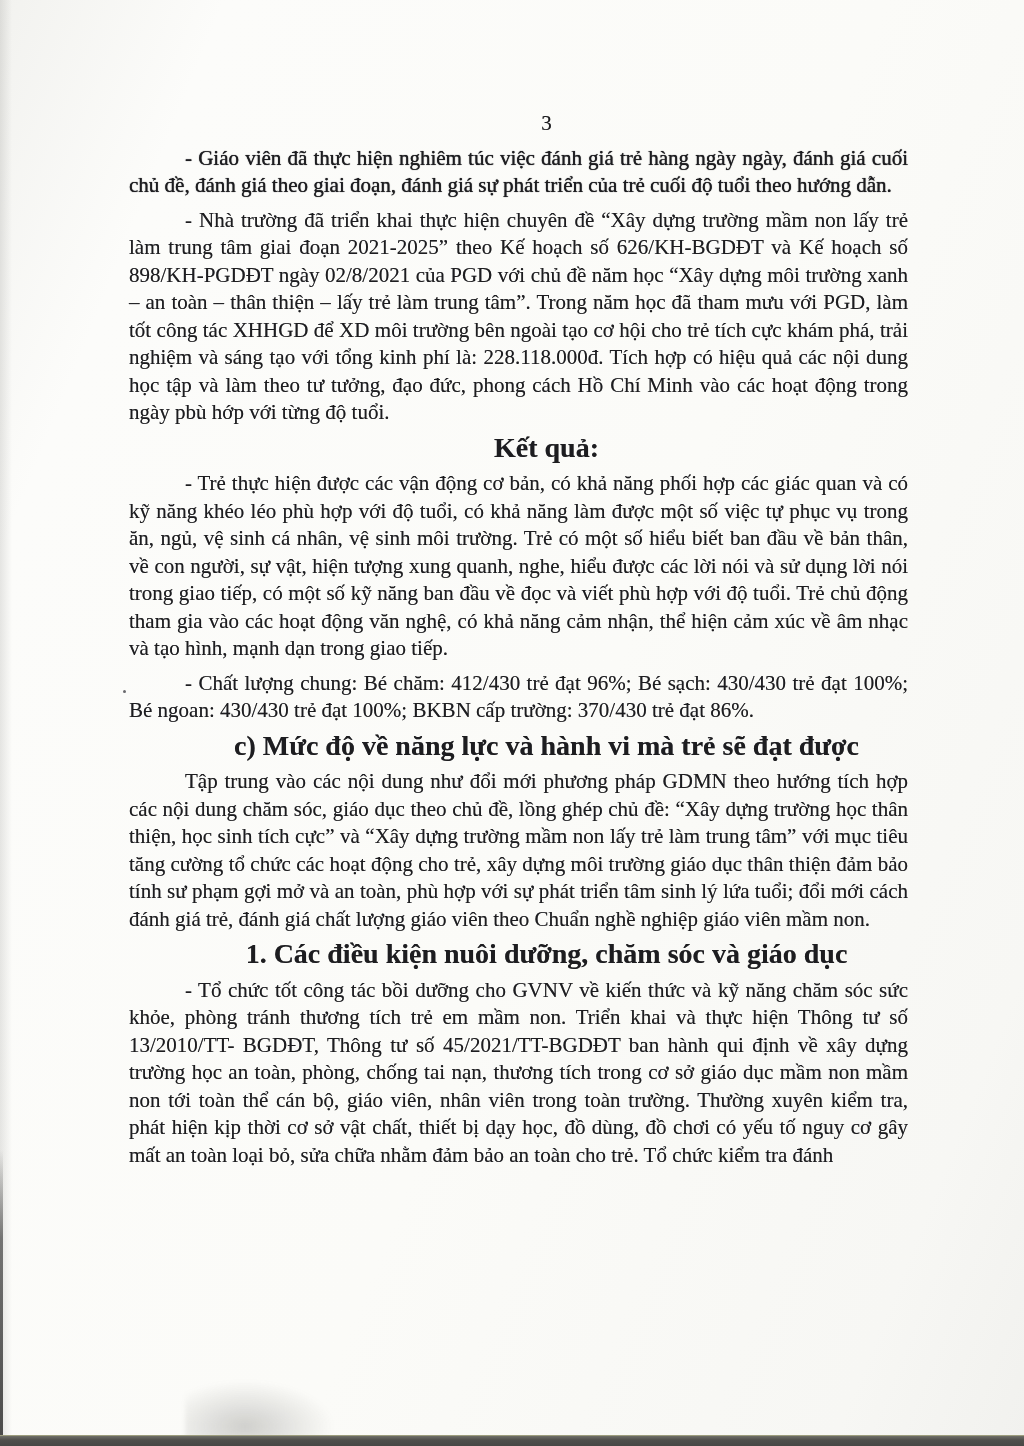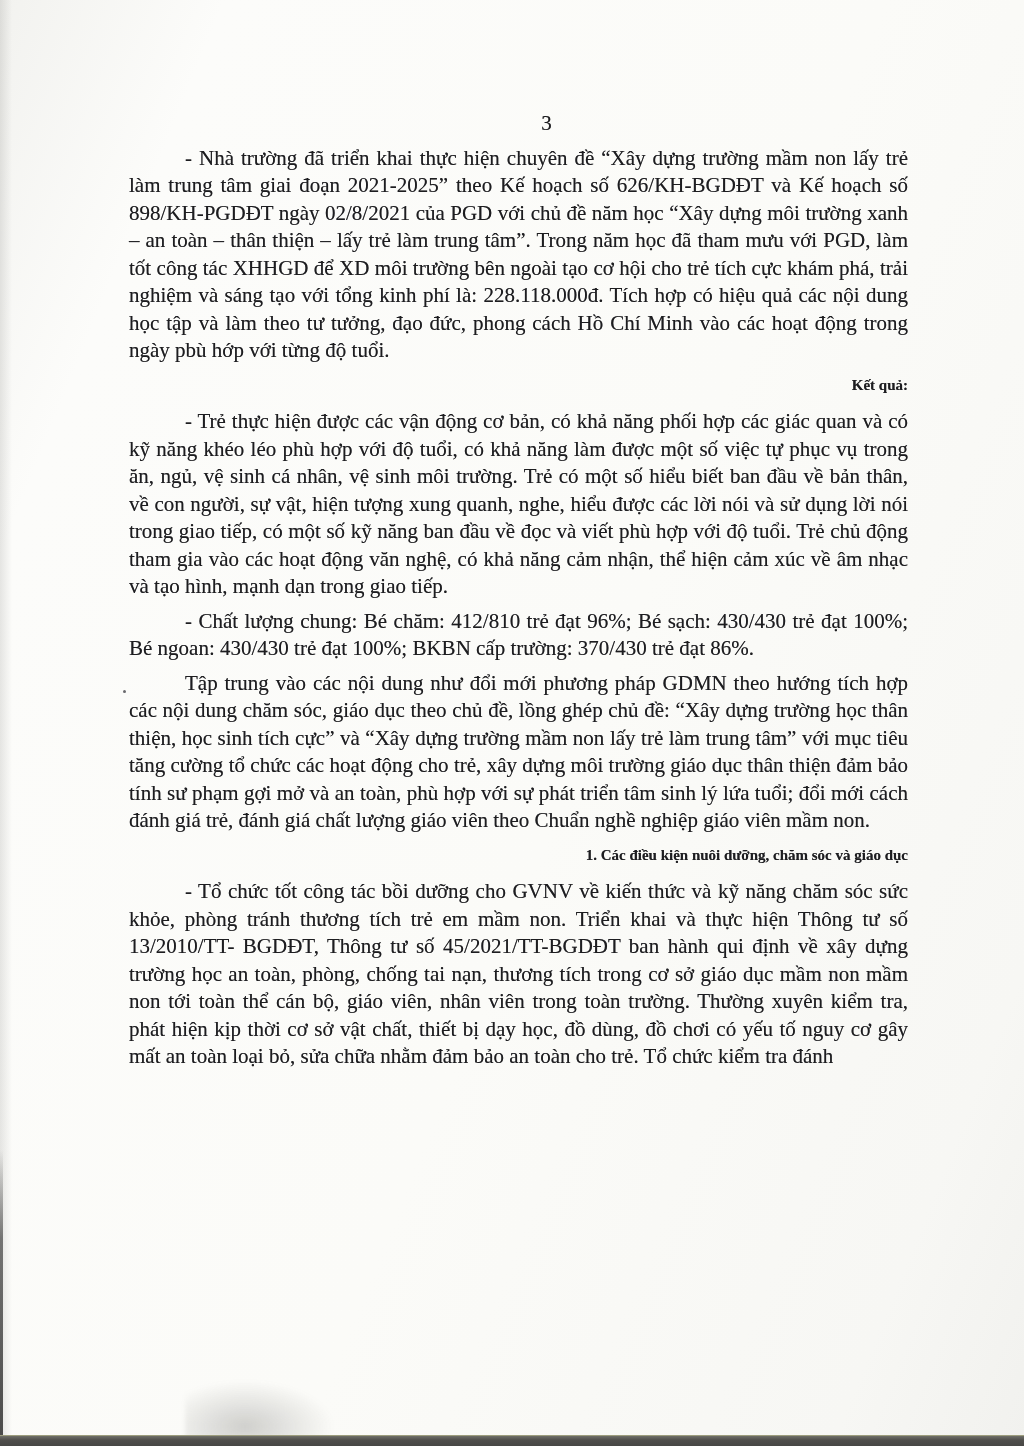--- a/index.html
+++ b/index.html
@@ -86,47 +86,49 @@
     margin: 0 0 7px 0;
   }
   .content p {
     margin: 0 0 7px 0;
     text-indent: 56px;
   }
   .content p.ink-heavy {
     text-shadow: 0 0 0.9px rgba(25,25,30,0.95), 0.3px 0 0 rgba(25,25,30,0.4);
   }
   .content h3 {
-    font-size: 15px;
+    font-size: 28px;
     line-height: 27.5px;
     font-weight: bold;
     margin: 3px 0 9px 0;
     text-indent: 56px;
-    text-align: right;
+    text-align: center;
   }
 </style>
 </head>
 <body>
 
 <div class="scan-page">
 
   <div class="content">
 
     <p class="page-number">3</p>
 
+    <p class="ink-heavy">- Giáo viên đã thực hiện nghiêm túc việc đánh giá trẻ hàng ngày ngày, đánh giá cuối chủ đề, đánh giá theo giai đoạn, đánh giá sự phát triển của trẻ cuối độ tuổi theo hướng dẫn.</p>
 
     <p>- Nhà trường đã triển khai thực hiện chuyên đề “Xây dựng trường mầm non lấy trẻ làm trung tâm giai đoạn 2021-2025” theo Kế hoạch số 626/KH-BGDĐT và Kế hoạch số 898/KH-PGDĐT ngày 02/8/2021 của PGD với chủ đề năm học “Xây dựng môi trường xanh – an toàn – thân thiện – lấy trẻ làm trung tâm”. Trong năm học đã tham mưu với PGD, làm tốt công tác XHHGD để XD môi trường bên ngoài tạo cơ hội cho trẻ tích cực khám phá, trải nghiệm và sáng tạo với tổng kinh phí là: 228.118.000đ. Tích hợp có hiệu quả các nội dung học tập và làm theo tư tưởng, đạo đức, phong cách Hồ Chí Minh vào các hoạt động trong ngày pbù hớp với từng độ tuổi.</p>
 
     <h3>Kết quả:</h3>
 
     <p>- Trẻ thực hiện được các vận động cơ bản, có khả năng phối hợp các giác quan và có kỹ năng khéo léo phù hợp với độ tuổi, có khả năng làm được một số việc tự phục vụ trong ăn, ngủ, vệ sinh cá nhân, vệ sinh môi trường. Trẻ có một số hiểu biết ban đầu về bản thân, về con người, sự vật, hiện tượng xung quanh, nghe, hiểu được các lời nói và sử dụng lời nói trong giao tiếp, có một số kỹ năng ban đầu về đọc và viết phù hợp với độ tuổi. Trẻ chủ động tham gia vào các hoạt động văn nghệ, có khả năng cảm nhận, thể hiện cảm xúc về âm nhạc và tạo hình, mạnh dạn trong giao tiếp.</p>
 
 
-    <p>- Chất lượng chung: Bé chăm: 412/810 trẻ đạt 96%; Bé sạch: 430/430 trẻ đạt 100%; Bé ngoan: 430/430 trẻ đạt 100%; BKBN cấp trường: 370/430 trẻ đạt 86%.</p>
+    <p>- Chất lượng chung: Bé chăm: 412/430 trẻ đạt 96%; Bé sạch: 430/430 trẻ đạt 100%; Bé ngoan: 430/430 trẻ đạt 100%; BKBN cấp trường: 370/430 trẻ đạt 86%.</p>
 
+    <h3>c) Mức độ về năng lực và hành vi mà trẻ sẽ đạt được</h3>
 
     <p>Tập trung vào các nội dung như đổi mới phương pháp GDMN theo hướng tích hợp các nội dung chăm sóc, giáo dục theo chủ đề, lồng ghép chủ đề: “Xây dựng trường học thân thiện, học sinh tích cực” và “Xây dựng trường mầm non lấy trẻ làm trung tâm” với mục tiêu tăng cường tổ chức các hoạt động cho trẻ, xây dựng môi trường giáo dục thân thiện đảm bảo tính sư phạm gợi mở và an toàn, phù hợp với sự phát triển tâm sinh lý lứa tuổi; đổi mới cách đánh giá trẻ, đánh giá chất lượng giáo viên theo Chuẩn nghề nghiệp giáo viên mầm non.</p>
 
     <h3>1. Các điều kiện nuôi dưỡng, chăm sóc và giáo dục</h3>
 
     <p>- Tổ chức tốt công tác bồi dưỡng cho GVNV về kiến thức và kỹ năng chăm sóc sức khỏe, phòng tránh thương tích trẻ em mầm non. Triển khai và thực hiện Thông tư số 13/2010/TT- BGDĐT, Thông tư số 45/2021/TT-BGDĐT ban hành qui định về xây dựng trường học an toàn, phòng, chống tai nạn, thương tích trong cơ sở giáo dục mầm non mầm non tới toàn thể cán bộ, giáo viên, nhân viên trong toàn trường. Thường xuyên kiểm tra, phát hiện kịp thời cơ sở vật chất, thiết bị dạy học, đồ dùng, đồ chơi có yếu tố nguy cơ gây mất an toàn loại bỏ, sửa chữa nhằm đảm bảo an toàn cho trẻ. Tổ chức kiểm tra đánh</p>
 
   </div>
 
   <div class="dot-artifact"></div>

